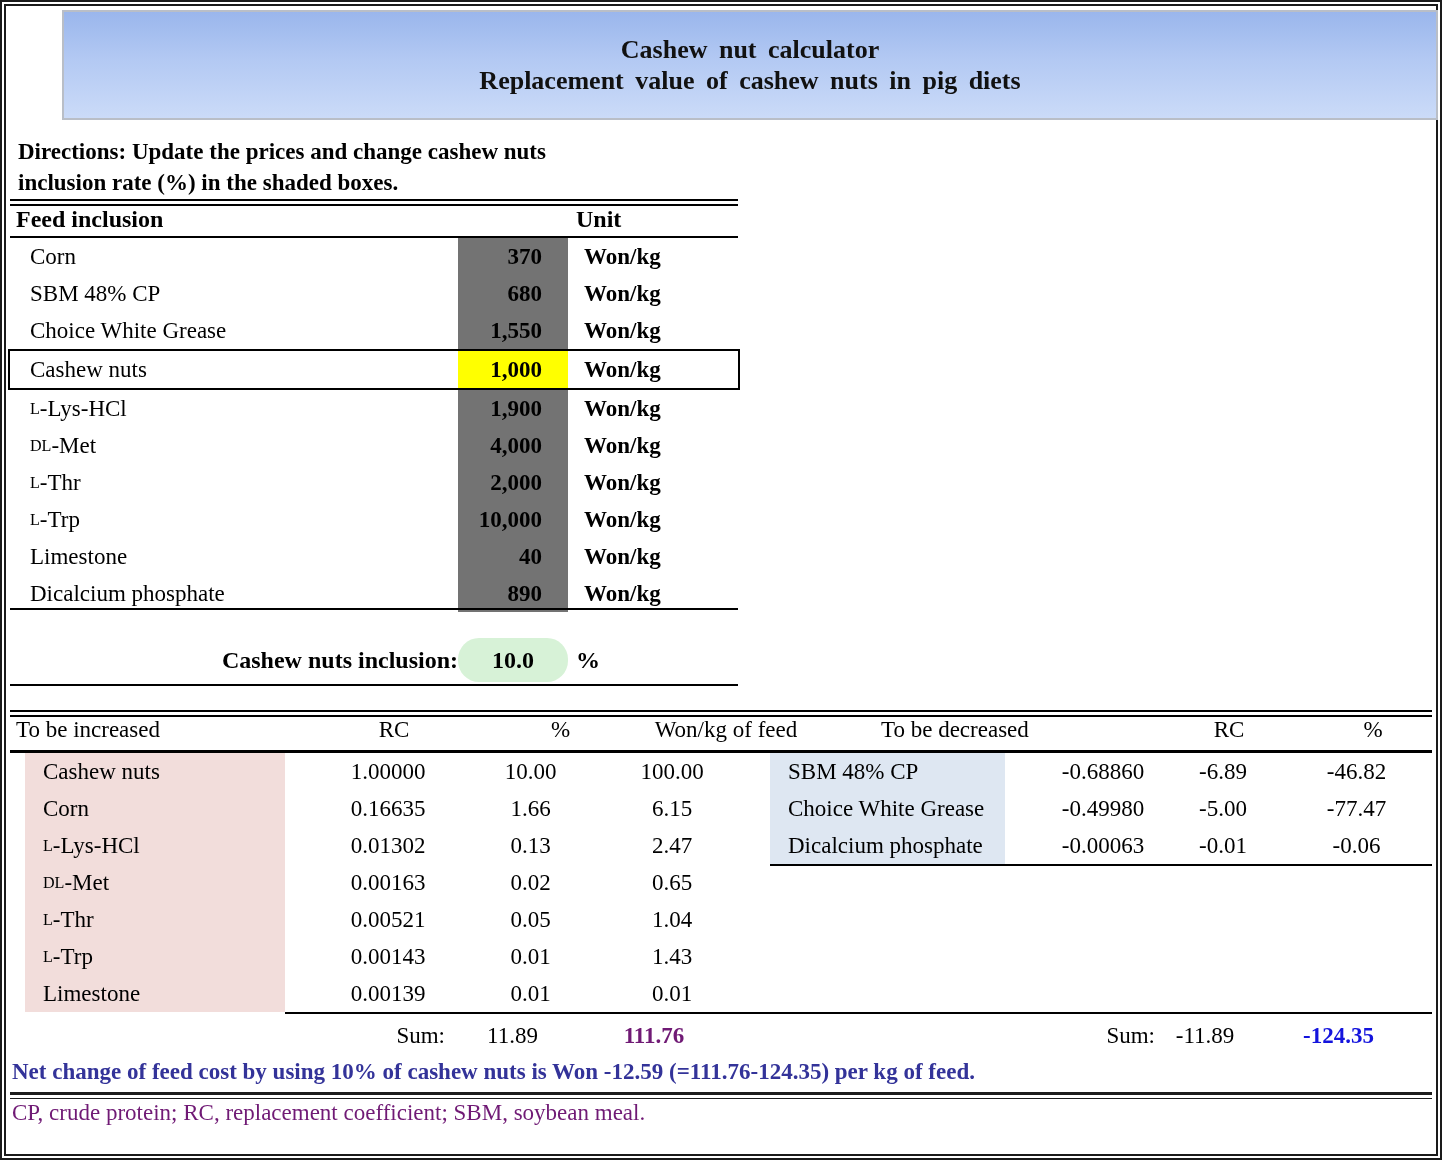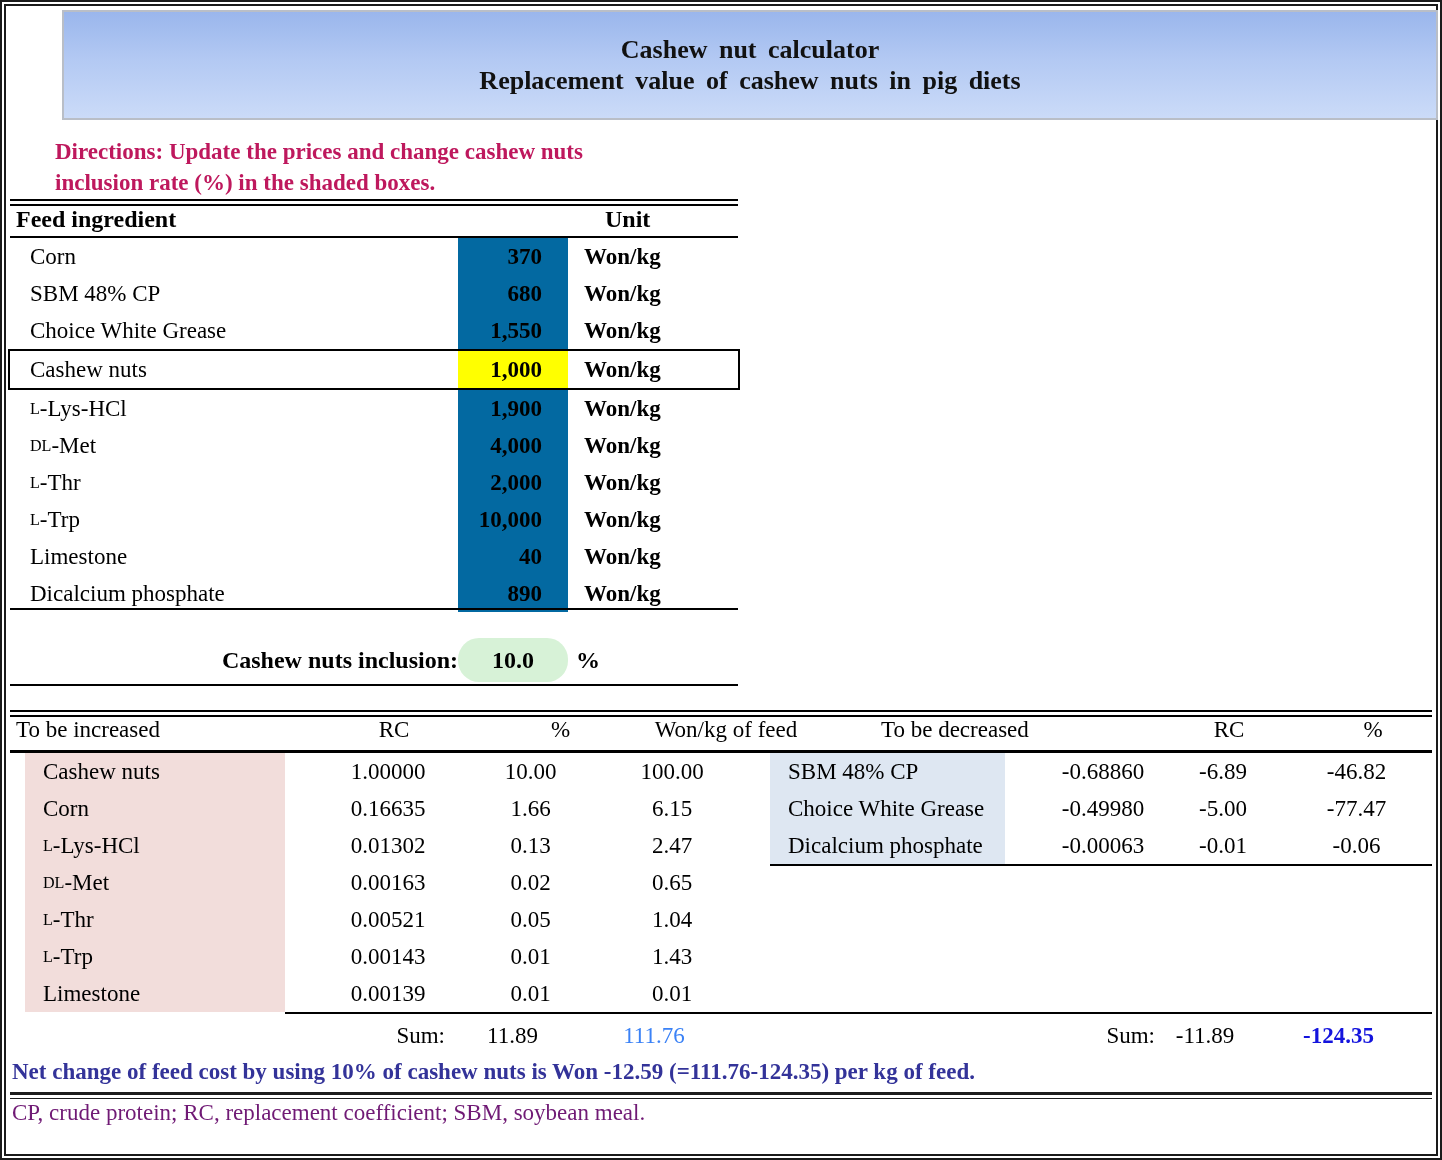--- a/index.html
+++ b/index.html
@@ -13,35 +13,35 @@
   .frame-inner{position:absolute;inset:4px;border:2px solid #1a1a1a;pointer-events:none;}
 
   .banner{
     position:absolute;left:22px;top:10px;width:1376px;height:110px;
     background:linear-gradient(to bottom,#9ab6ec 0%,#b3c9f3 45%,#cbdbf8 100%);
     border:2px solid #b9bec7;box-sizing:border-box;
     display:flex;flex-direction:column;align-items:center;justify-content:center;margin-left:40px;
   }
   .banner .t{font-weight:bold;font-size:26px;line-height:31px;word-spacing:5px;color:#111;}
 
-  .directions{position:absolute;left:18px;top:136px;font-weight:bold;font-size:23px;line-height:31px;color:#be185d;margin-left:37px;}
+  .directions{position:absolute;left:18px;top:136px;font-weight:bold;font-size:23px;line-height:31px;color:#000000;}
 
   .rule{position:absolute;background:#000;height:2px;}
   .dblrule{position:absolute;height:3px;border-top:2px solid #000;border-bottom:2px solid #000;}
   .netrule{position:absolute;height:3px;border-top:3px solid #1c1c1c;border-bottom:1px solid #1c1c1c;}
 
   
   .feed-grid{display:grid;grid-template-columns:448px 110px 170px;}
   .feed-head{position:absolute;left:10px;top:203px;width:728px;height:33px;align-items:center;}
   .feed-head .h1{font-weight:bold;font-size:24px;padding-left:6px;}
-  .feed-head .h3{font-weight:bold;font-size:24px;padding-left:8px;margin-left:29px;}
+  .feed-head .h3{font-weight:bold;font-size:24px;padding-left:8px;}
   .feed-body{position:absolute;left:10px;top:238px;width:728px;}
   .frow{height:37px;align-items:stretch;}
   .fname{display:flex;align-items:center;padding-left:20px;font-size:23px;}
-  .fprice{display:flex;align-items:center;justify-content:flex-end;padding-right:26px;font-weight:bold;font-size:23px;background:#0369a1;}
+  .fprice{display:flex;align-items:center;justify-content:flex-end;padding-right:26px;font-weight:bold;font-size:23px;background:#737373;}
   .funit{display:flex;align-items:center;padding-left:16px;font-weight:bold;font-size:23px;}
   .frow.selected{border:2px solid #000;margin:0 -2px;}
   .frow.selected .fprice{background:#ffff00;}
   .sc{font-size:70%;}
 
   .incl-row{position:absolute;left:10px;top:638px;width:728px;height:44px;}
   .incl-label{display:flex;align-items:center;justify-content:flex-end;font-weight:bold;font-size:24px;}
   .incl-val{display:flex;align-items:center;justify-content:center;font-weight:bold;font-size:24px;background:#d7f2d7;border-radius:21px;}
   .incl-unit{display:flex;align-items:center;padding-left:8px;font-weight:bold;font-size:24px;}
 
@@ -55,21 +55,21 @@
   .lbody{position:absolute;left:10px;top:753px;width:728px;}
   .rbody{position:absolute;left:755px;top:753px;width:677px;}
   .brow{height:37px;align-items:stretch;font-size:23px;}
   .bname{display:flex;}
   .bname .shade{flex:1;margin-left:15px;display:flex;align-items:center;padding-left:18px;box-sizing:border-box;}
   .lbody .shade{background:#f2dddb;}
   .rbody .shade{background:#dee7f2;}
   .bval{display:flex;align-items:center;justify-content:center;margin-left:36px;}
   .sum-row{position:absolute;left:10px;top:1015px;width:1422px;height:42px;align-items:center;font-size:23px;}
   .sum-label{text-align:right;padding-right:10px;}
-  .sum-red{color:#3b82f6;font-weight:normal;}
+  .sum-red{color:#701a75;font-weight:bold;}
   .sum-blue{color:#1414dd;font-weight:bold;}
 
   .net-change{position:absolute;left:12px;top:1059px;width:1418px;font-weight:bold;font-size:23px;color:#333399;}
   .footnote{position:absolute;left:12px;top:1100px;width:1418px;font-size:23px;color:#701a75;}
 </style>
 </head>
 <body>
 
 <div class="page">
   <div class="frame"></div>
@@ -82,21 +82,21 @@
 
   <div class="directions">
     <div>Directions: Update the prices and change cashew nuts</div>
     <div>inclusion rate (%) in the shaded boxes.</div>
   </div>
 
   <div class="dblrule" style="left:10px;top:199px;width:728px;"></div>
   <div class="rule" style="left:10px;top:236px;width:728px;"></div>
 
   <div class="feed-grid feed-head">
-    <div class="h1">Feed ingredient</div>
+    <div class="h1">Feed inclusion</div>
     <div></div>
     <div class="h3">Unit</div>
   </div>
 
   <div class="feed-body">
     <div class="feed-grid frow">
       <div class="fname">
           <span class="sc"></span>
           <span>Corn</span>
         </div>

